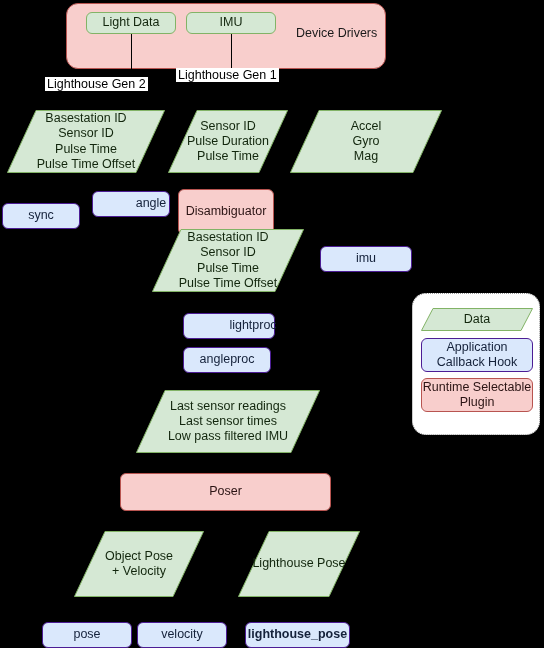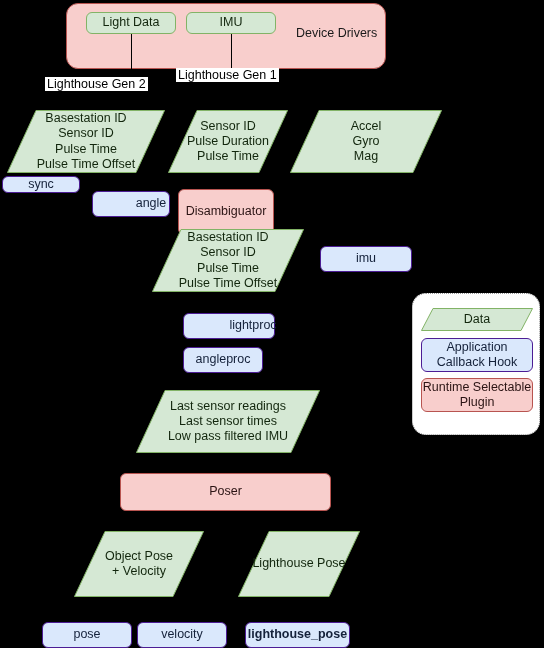--- a/index.html
+++ b/index.html
@@ -151,41 +151,41 @@
 
   <div class="para-wrap" style="left:290px; top:110px; width:152px; height:63px;">
     <svg class="para-svg" width="152" height="63" viewBox="0 0 152 63">
       <polygon points="29,0.5 151.5,0.5 123,62.5 0.5,62.5" fill="#d5e8d4" stroke="#82b366" stroke-width="1"></polygon>
     </svg>
     <div class="para-text">Accel
 Gyro
 Mag</div>
   </div>
 
-  <div class="node box" style="left:2px; top:176px; width:78px; height:17px;">sync</div>
+  <div class="node box" style="left:2px; top:203px; width:78px; height:26px;">sync</div>
 
   <div class="node box" style="left:92px; top:191px; width:78px; height:26px;padding-left:40px;">angle</div>
 
   <div class="node box pink" style="left:178px; top:189px; width:96px; height:46px;">Disambiguator</div>
 
   <div class="para-wrap" style="left:152px; top:229px; width:152px; height:63px;">
     <svg class="para-svg" width="152" height="63" viewBox="0 0 152 63">
       <polygon points="29,0.5 151.5,0.5 123,62.5 0.5,62.5" fill="#d5e8d4" stroke="#82b366" stroke-width="1"></polygon>
     </svg>
     <div class="para-text">Basestation ID
 Sensor ID
 Pulse Time
 Pulse Time Offset</div>
   </div>
 
   <div class="node box" style="left:320px; top:246px; width:92px; height:26px;">imu</div>
 
   <div class="node box" style="left:183px; top:313px; width:92px; height:26px;padding-left:48px;">lightproc</div>
 
-  <div class="node box" style="left:183px; top:347px; width:80px; height:26px;">angleproc</div>
+  <div class="node box" style="left:183px; top:347px; width:88px; height:26px;">angleproc</div>
 
   <div class="para-wrap" style="left:136px; top:390px; width:184px; height:63px;">
     <svg class="para-svg" width="184" height="63" viewBox="0 0 184 63">
       <polygon points="29,0.5 183.5,0.5 155,62.5 0.5,62.5" fill="#d5e8d4" stroke="#82b366" stroke-width="1"></polygon>
     </svg>
     <div class="para-text">Last sensor readings
 Last sensor times
 Low pass filtered IMU</div>
   </div>
 

